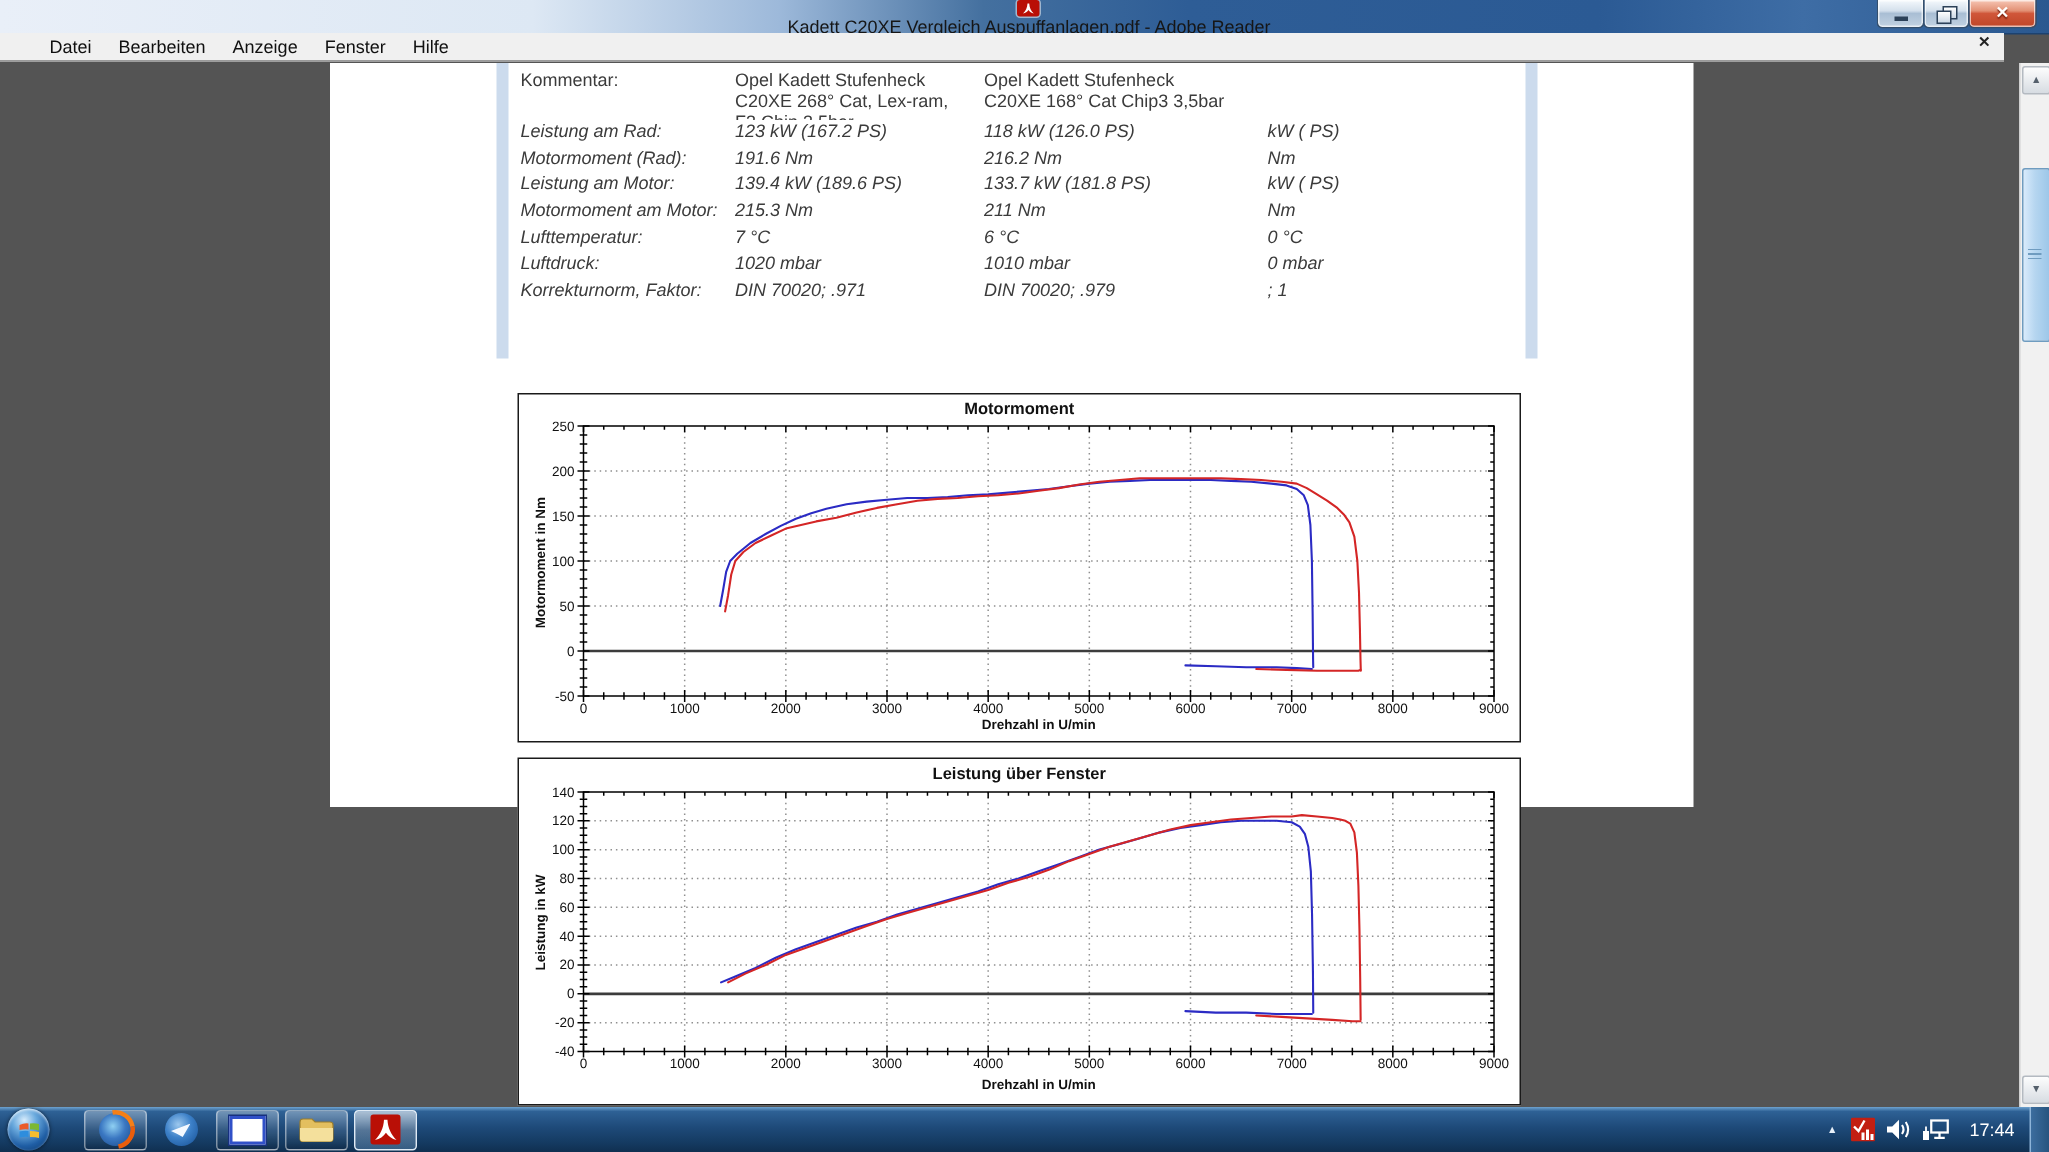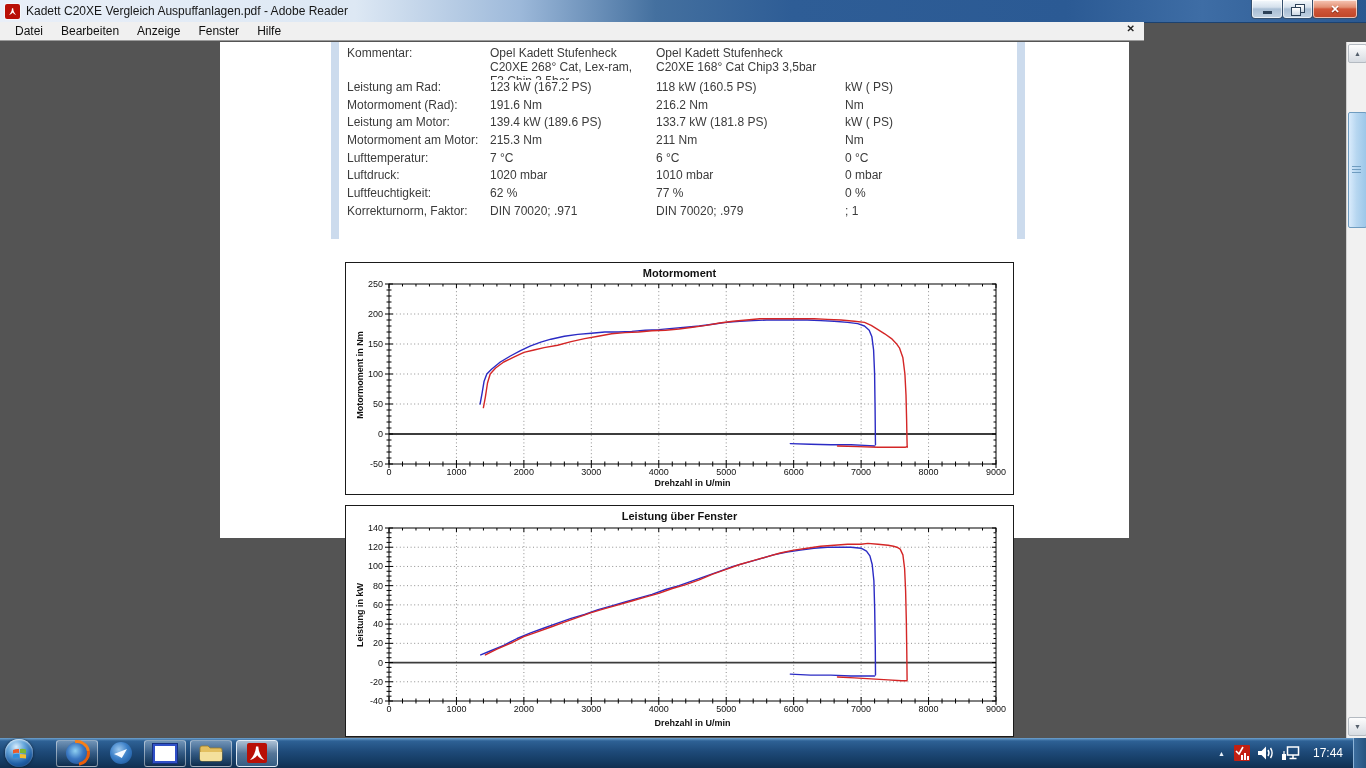--- a/index.html
+++ b/index.html
@@ -3,60 +3,60 @@
 <meta charset="utf-8">
 <style>
   html,body{margin:0;padding:0;}
   body{width:1366px;height:768px;overflow:hidden;position:relative;
        font-family:"Liberation Sans",sans-serif;background:#545454;}
 
   
   #titlebar{position:absolute;left:0;top:0;width:1366px;height:22px;
     background:linear-gradient(90deg,#e9eff8 0%,#dde8f4 26%,#9db9da 38%,#446f a6 46%,#35639c 52%,#2b5a94 74%,#3b6aa2 86%,#2b5a94 100%);
     background:linear-gradient(90deg,#e9eff8 0%,#dde8f4 26%,#9db9da 38%,#44709f 48%,#2e5d96 58%,#2b5a94 78%,#3e6da5 88%,#2a5890 100%);
-    border-bottom:1px solid #1c4270;display:flex;align-items:center;}
+    border-bottom:1px solid #1c4270;display:flex;align-items:center;flex-direction:column;}
   #app-icon{width:15px;height:15px;margin-left:5px;border-radius:2px;background:#b90f06;
     display:flex;align-items:center;justify-content:center;box-shadow:0 0 0 1px rgba(255,255,255,.5);}
   #title-text{font-size:12px;color:#161616;margin-left:6px;white-space:nowrap;}
   #win-buttons{position:absolute;right:8px;top:0;display:flex;}
   .wbtn{height:18px;border:1px solid #344f6d;border-top:none;border-radius:0 0 4px 4px;
     margin-left:-1px;display:flex;align-items:center;justify-content:center;
     background:linear-gradient(180deg,#f5f9fd 0%,#d4e0ec 40%,#a9bed4 50%,#c2d2e2 100%);
     box-shadow:inset 0 0 0 1px rgba(255,255,255,.65);}
   #btn-min{width:30px;} #btn-restore{width:29px;}
   #btn-close{width:44px;background:linear-gradient(180deg,#f7c7b6 0%,#e29074 40%,#d0573a 50%,#bf4527 100%);}
   .glyph-min{width:9px;height:3px;background:#2c4158;margin-top:6px;}
   .glyph-restore{width:8px;height:7px;border:1px solid #2c4158;background:linear-gradient(#fff,#ccd8e4);position:relative;margin-left:4px;margin-bottom:2px;}
   .glyph-restore::after{content:'';position:absolute;left:-5px;top:2px;width:8px;height:7px;border:1px solid #2c4158;background:linear-gradient(#fff,#ccd8e4);}
   .glyph-close{color:#fff;font-size:11px;font-weight:bold;text-shadow:0 1px 1px #7c2410;line-height:1;}
 
   
-  #menubar{position:absolute;left:0;top:22px;width:1144px;height:19px;background:#f0f0f0;
-    border-bottom:1px solid #9a9a9a;display:flex;align-items:center;padding-left:6px;box-sizing:border-box;
+  #menubar{position:absolute;left:0;top:22px;width:1336px;height:19px;background:#f0f0f0;
+    border-bottom:1px solid #9a9a9a;display:flex;align-items:center;padding-left:24px;box-sizing:border-box;
     font-size:12px;color:#101010;}
   .menu-item{padding:2px 9px;cursor:default;}
   #doc-close{position:absolute;right:9px;top:2px;font-size:10px;font-weight:bold;color:#222;line-height:1;}
 
   
   #docarea{position:absolute;left:0;top:42px;width:1366px;height:696px;background:#545454;}
 
   #page{position:absolute;left:220px;top:0;width:909px;height:496px;background:#ffffff;}
   .table-strip{position:absolute;top:0;width:8px;height:197px;background:#ccdbed;}
   #strip-left{left:111px;} #strip-right{left:797px;}
 
   
   #pdf-table{position:absolute;left:0;top:0;width:100%;font-size:12px;color:#3b3b3b;}
   .abs{position:absolute;white-space:nowrap;}
   .k-label{left:127px;top:4px;}
   .k-c1-l1{left:270px;top:4px;} .k-c1-l2{left:270px;top:18px;}
   .k-c1-l3{left:270px;top:32px;height:6px;overflow:hidden;}
   .k-c2-l1{left:436px;top:4px;} .k-c2-l2{left:436px;top:18px;}
   #table-rows{position:absolute;left:0;top:38px;width:100%;}
   .t-row{position:relative;height:17.7px;}
-  .t-row span{position:absolute;white-space:nowrap;}
+  .t-row span{position:absolute;white-space:nowrap;font-style:italic;}
   .t-label{left:127px;} .t-c1{left:270px;} .t-c2{left:436px;} .t-c3{left:625px;}
 
   
   .chartbox{position:absolute;left:125px;width:669px;background:#fff;border:1px solid #1a1a1a;box-sizing:border-box;padding-left:48px;}
   #chart1{top:220px;height:233px;}
   #chart2{top:463px;height:232px;}
   .chart-title{position:absolute;top:4px;left:0;width:100%;text-align:center;
     font-size:11px;font-weight:bold;color:#111;}
   .chart-svg{position:absolute;left:0;top:18px;}
   .y-title{position:absolute;font-size:9px;font-weight:bold;color:#111;white-space:nowrap;
@@ -149,21 +149,21 @@
       <span class="abs k-label">Kommentar:</span>
       <span class="abs k-c1-l1">Opel Kadett Stufenheck</span>
       <span class="abs k-c1-l2">C20XE 268° Cat, Lex-ram,</span>
       <span class="abs k-c1-l3">F3 Chip 3,5bar</span>
       <span class="abs k-c2-l1">Opel Kadett Stufenheck</span>
       <span class="abs k-c2-l2">C20XE 168° Cat Chip3 3,5bar</span>
       <div id="table-rows">
           <div class="t-row">
             <span class="t-label">Leistung am Rad:</span>
             <span class="t-c1">123 kW (167.2 PS)</span>
-            <span class="t-c2">118 kW (160.5 PS)</span>
+            <span class="t-c2">118 kW (126.0 PS)</span>
             <span class="t-c3">kW ( PS)</span>
           </div>
           <div class="t-row">
             <span class="t-label">Motormoment (Rad):</span>
             <span class="t-c1">191.6 Nm</span>
             <span class="t-c2">216.2 Nm</span>
             <span class="t-c3">Nm</span>
           </div>
           <div class="t-row">
             <span class="t-label">Leistung am Motor:</span>
@@ -181,26 +181,20 @@
             <span class="t-label">Lufttemperatur:</span>
             <span class="t-c1">7 °C</span>
             <span class="t-c2">6 °C</span>
             <span class="t-c3">0 °C</span>
           </div>
           <div class="t-row">
             <span class="t-label">Luftdruck:</span>
             <span class="t-c1">1020 mbar</span>
             <span class="t-c2">1010 mbar</span>
             <span class="t-c3">0 mbar</span>
-          </div>
-          <div class="t-row">
-            <span class="t-label">Luftfeuchtigkeit:</span>
-            <span class="t-c1">62 %</span>
-            <span class="t-c2">77 %</span>
-            <span class="t-c3">0 %</span>
           </div>
           <div class="t-row">
             <span class="t-label">Korrekturnorm, Faktor:</span>
             <span class="t-c1">DIN 70020; .971</span>
             <span class="t-c2">DIN 70020; .979</span>
             <span class="t-c3">; 1</span>
           </div>
         </div>
     </div>
 

